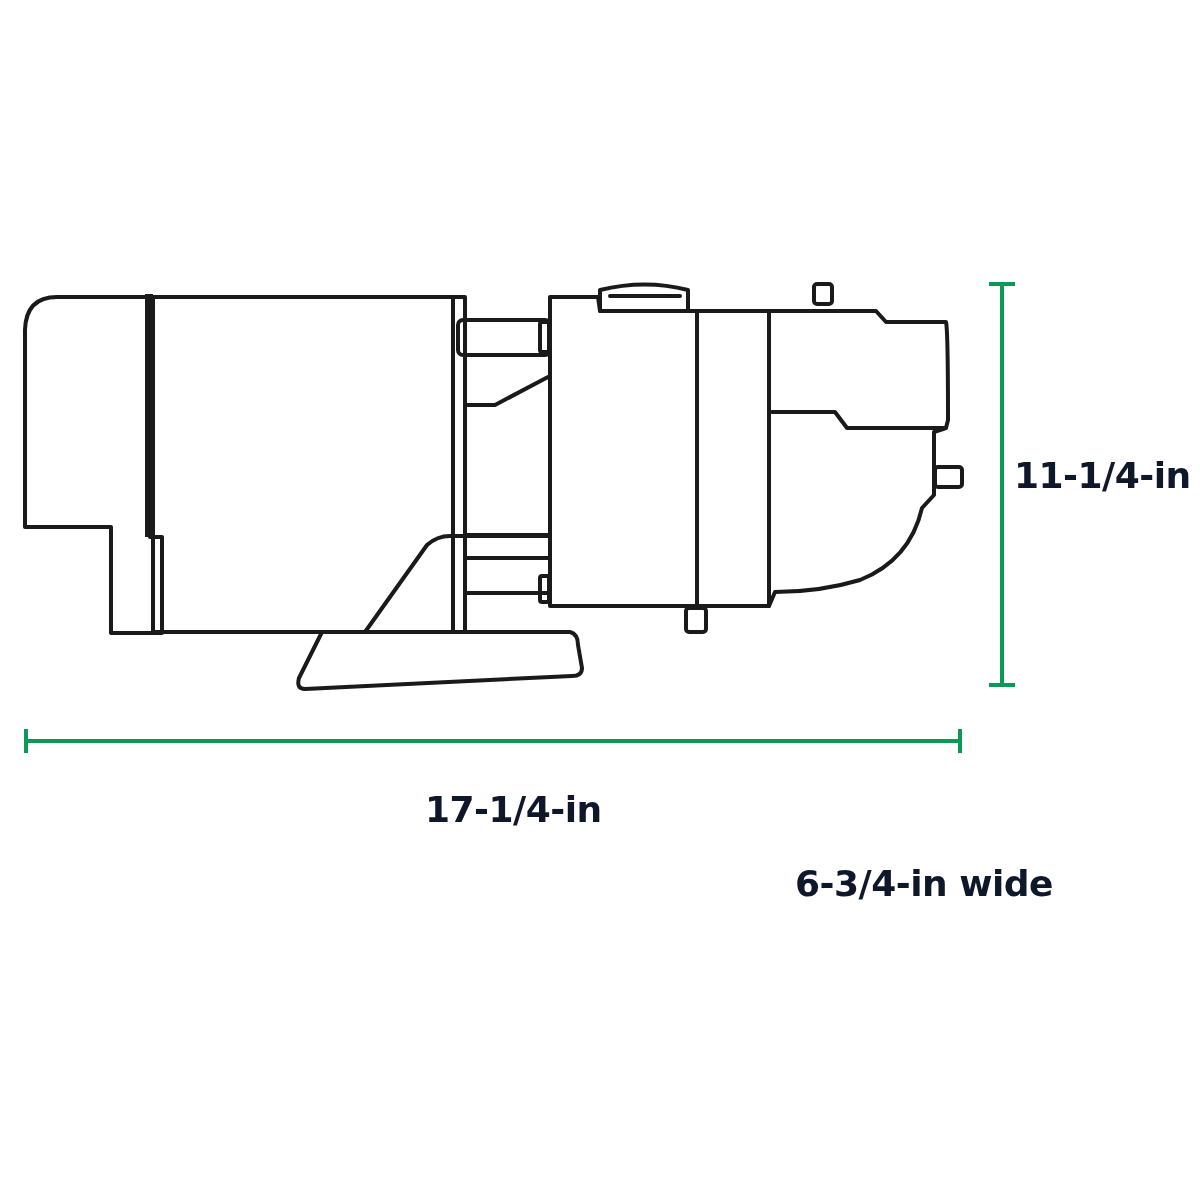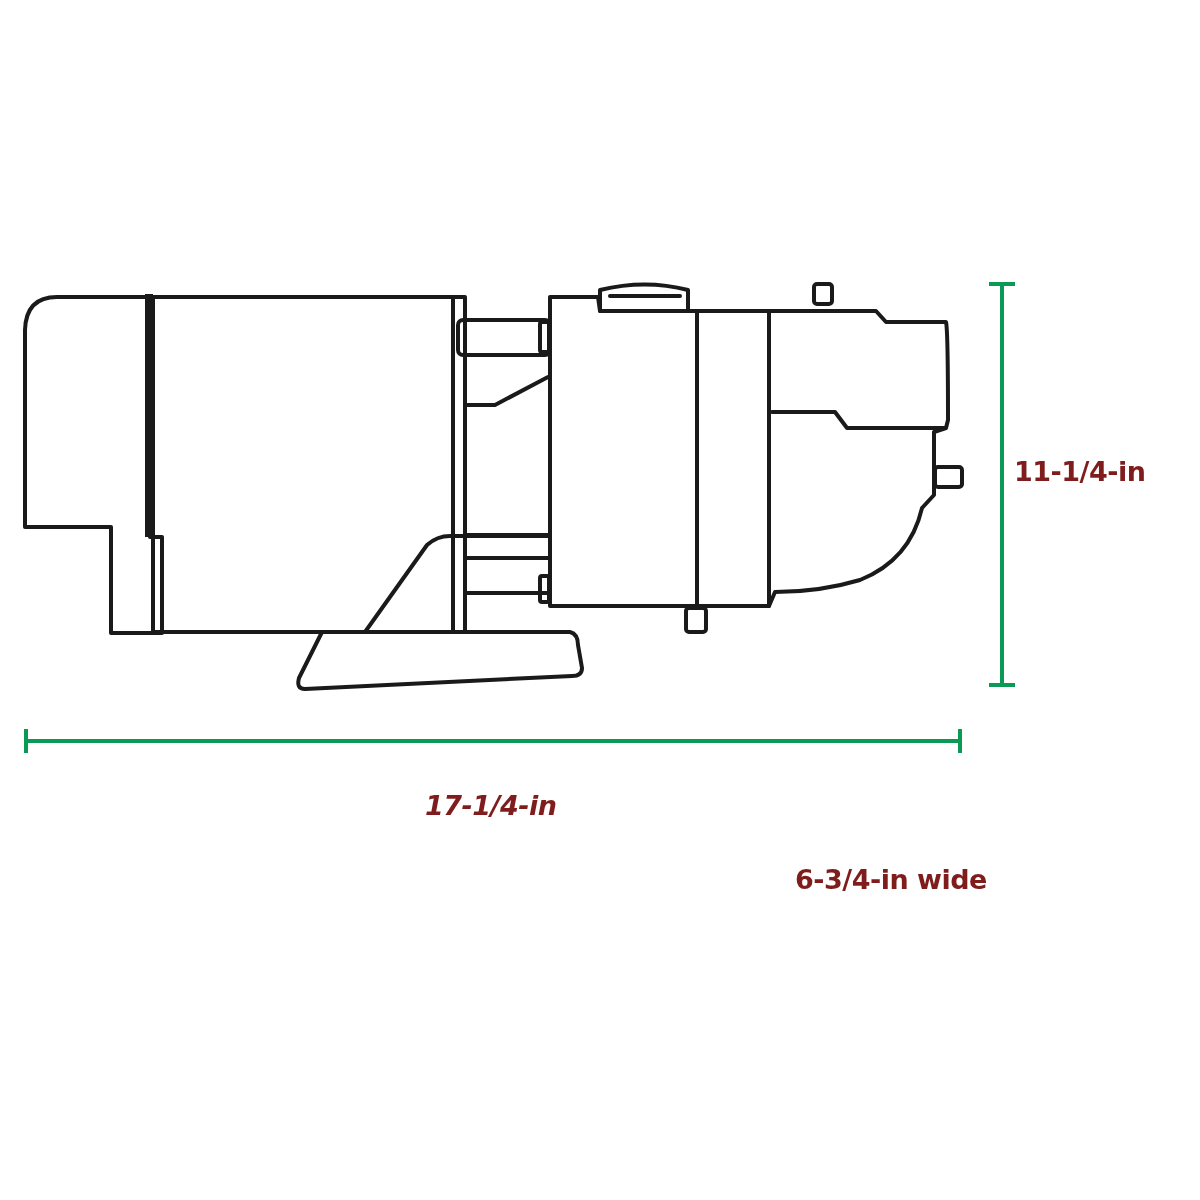--- a/index.html
+++ b/index.html
@@ -1,20 +1,20 @@
 <!DOCTYPE html>
 <html><head>
 <meta charset="utf-8">
 <style>
   html, body { margin: 0; padding: 0; background: #ffffff; }
   body { width: 1200px; height: 1200px; position: relative; overflow: hidden; font-family: "DejaVu Sans", sans-serif; }
   .canvas { position: absolute; left: 0; top: 0; width: 1200px; height: 1200px; }
-  .label { position: absolute; color: #7f1d1d; font-family: "DejaVu Sans", sans-serif; font-weight: 600; font-size: 27px; letter-spacing: -0.5px; white-space: nowrap; line-height: 1; }
+  .label { position: absolute; color: #0f172a; font-family: "DejaVu Sans", sans-serif; font-weight: 600; font-size: 36px; letter-spacing: -0.5px; white-space: nowrap; line-height: 1; }
   .label-height { left: 1014px; top: 458px; }
-  .label-length { left: 425px; top: 792px; font-style: italic; }
+  .label-length { left: 425px; top: 792px; }
   .label-width { left: 795px; top: 866px; }
 </style>
 </head>
 <body>
 
 <svg class="canvas" width="1200" height="1200" viewBox="0 0 1200 1200" xmlns="http://www.w3.org/2000/svg">
   <g fill="none" stroke="#1a1a1a" stroke-width="4" stroke-linejoin="round" stroke-linecap="round">
 
     <path d="M150,297 L57,297 Q26,297 25,330 L25,527 L111,527 L111,633 L162,633 L162,537 L150,537 Z"></path>
 

